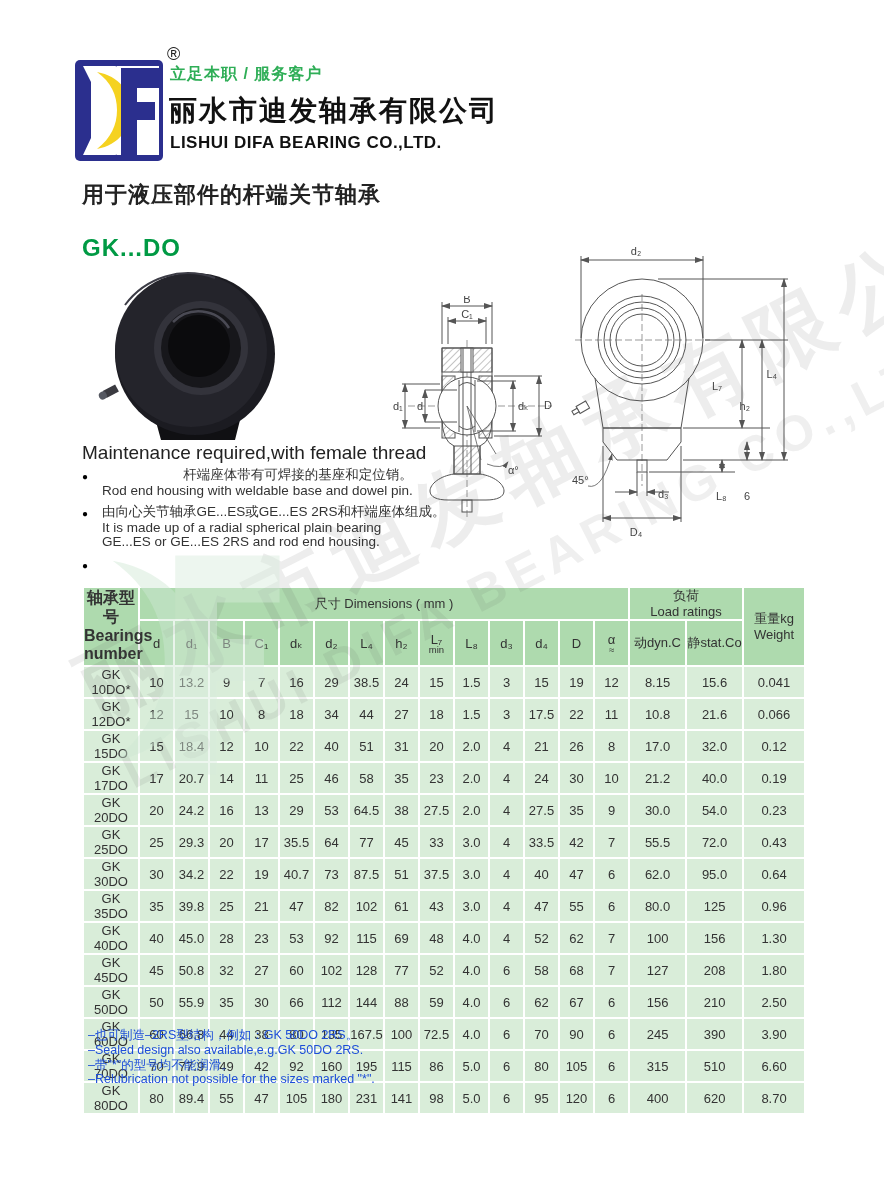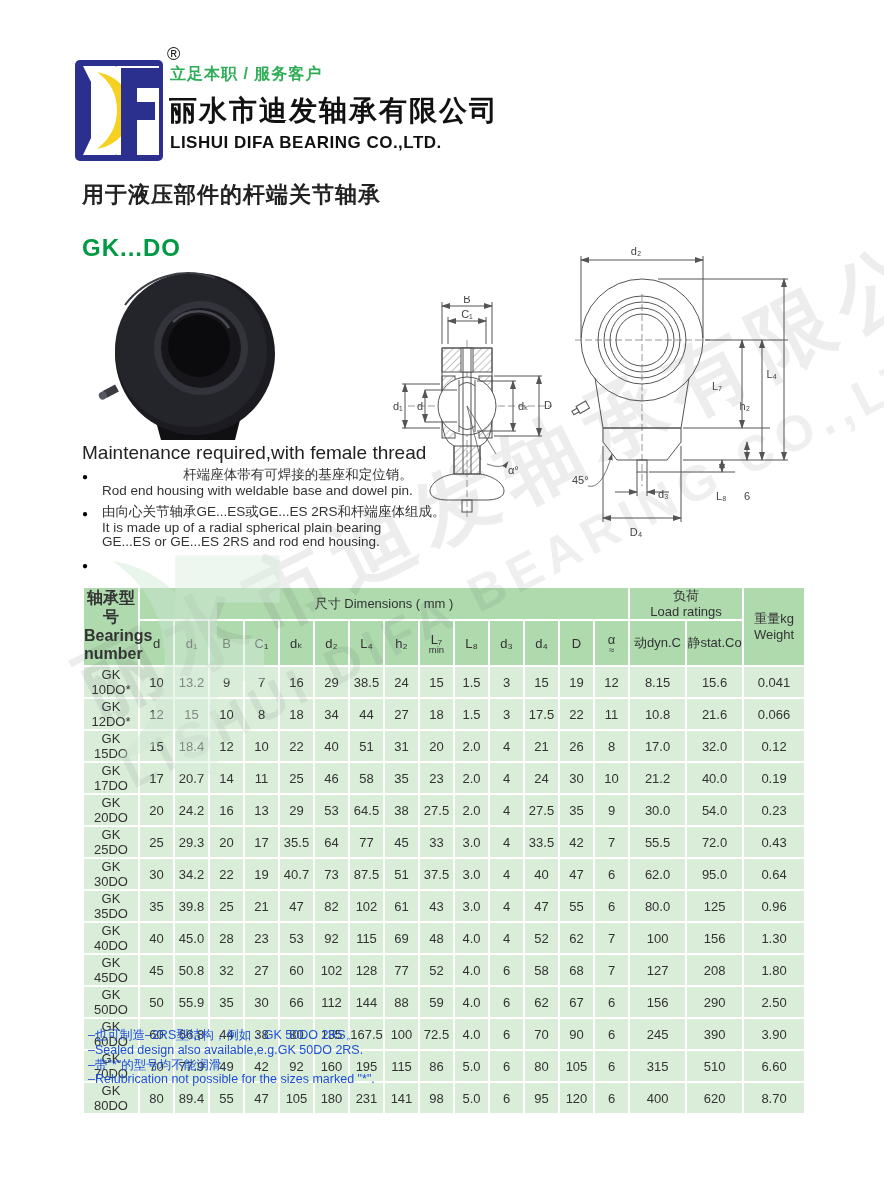--- a/index.html
+++ b/index.html
@@ -528,21 +528,21 @@
             <td>112</td>
             <td>144</td>
             <td>88</td>
             <td>59</td>
             <td>4.0</td>
             <td>6</td>
             <td>62</td>
             <td>67</td>
             <td>6</td>
             <td>156</td>
-            <td>290</td>
+            <td>210</td>
             <td>2.50</td>
           </tr>
           <tr>
             <td>GK 60DO</td>
             <td>60</td>
             <td>66.8</td>
             <td>44</td>
             <td>38</td>
             <td>80</td>
             <td>135</td>

